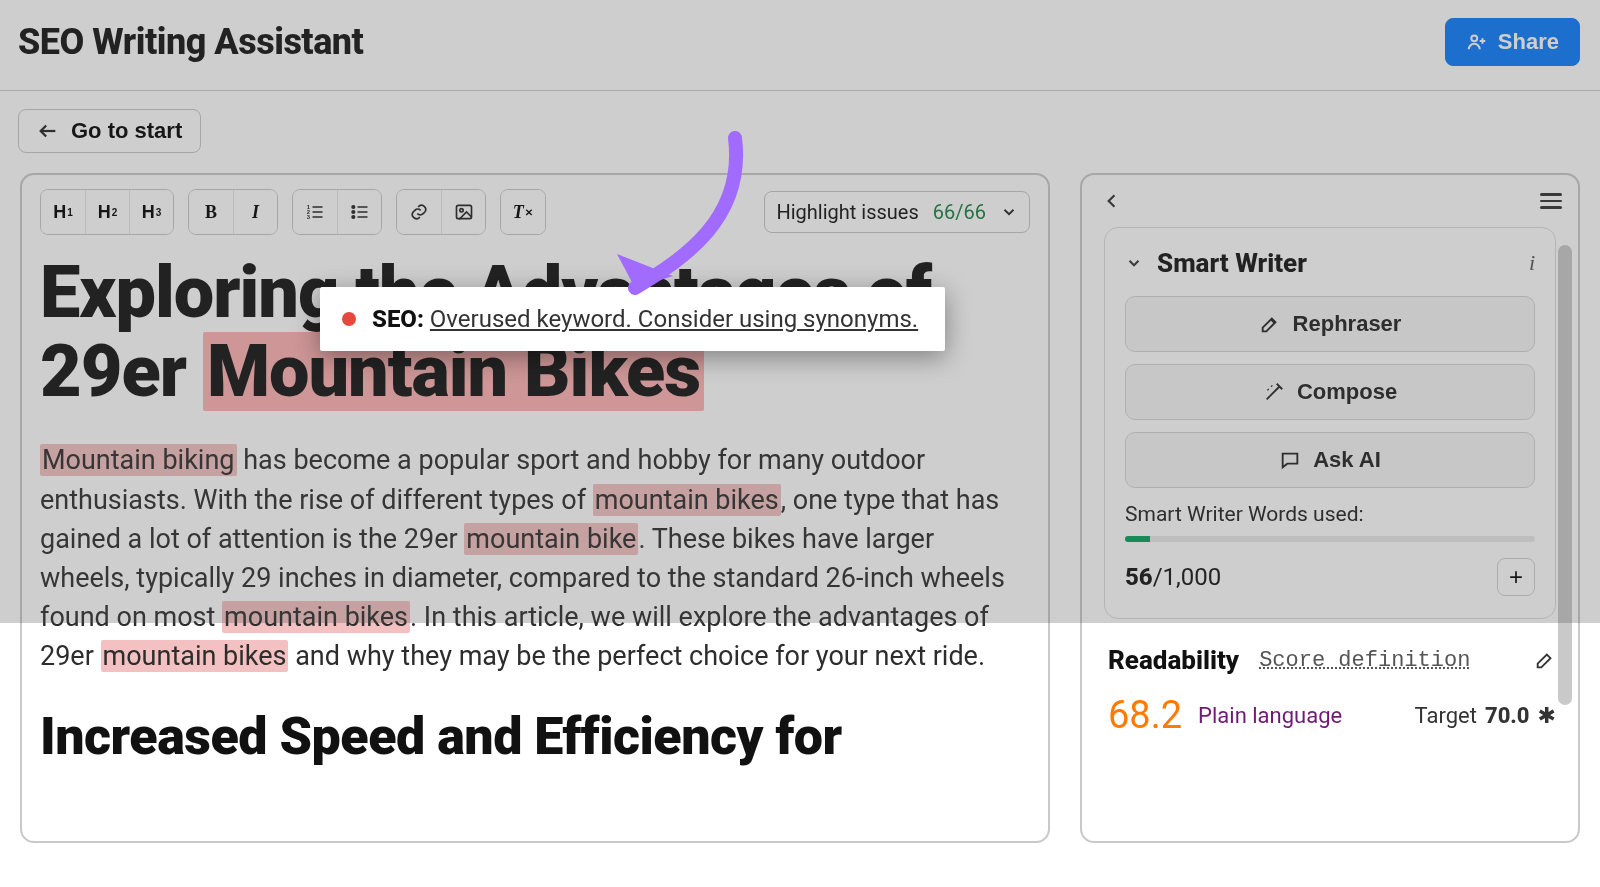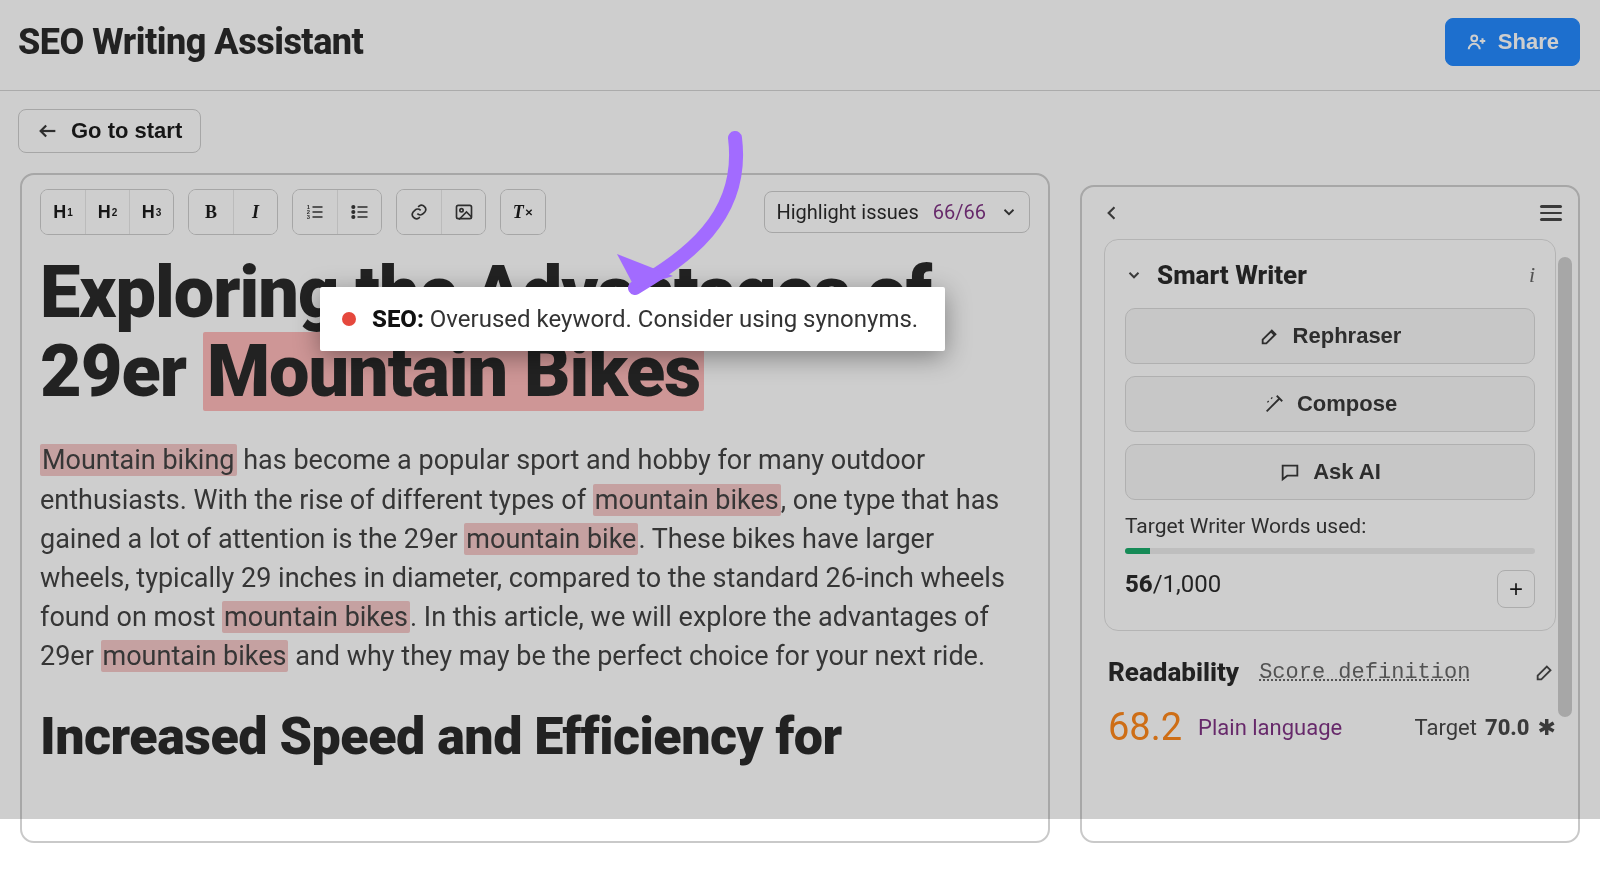--- a/index.html
+++ b/index.html
@@ -1,49 +1,49 @@
 <!DOCTYPE html>
 <html><head>
 <meta charset="utf-8">
 <style>
   * { box-sizing: border-box; margin: 0; padding: 0; }
   html, body { width: 1600px; height: 887px; font-family: -apple-system, BlinkMacSystemFont, "Segoe UI", Roboto, Arial, sans-serif; background: #fff; color: #111; overflow: hidden; }
   .dim-layer { position:absolute; inset:0; background: rgba(80,80,80,0.28); pointer-events:none; z-index:50; }
-  .page { position:relative; width:1600px; height:819px; }
+  .page { position:relative; width:1600px; height:623px; }
 
   
   .top-header { display:flex; align-items:center; justify-content:space-between; padding:18px 20px 12px 18px; }
   .app-title { font-size:36px; font-weight:800; letter-spacing:-0.5px; }
   .top-actions { display:flex; gap:14px;margin-left:8px; }
   .btn { display:inline-flex; align-items:center; gap:10px; border-radius:8px; font-size:22px; font-weight:600; padding:10px 20px; cursor:pointer; border:1px solid #cfcfcf; background:#fff; }
   .btn svg { width:22px; height:22px; }
   .btn-primary { background:#0a7cff; border-color:#0a7cff; color:#fff; }
   .btn-secondary { background:#fff; }
 
   .divider { height:1px; background:#cfcfcf; margin:12px 0 0 0; }
 
   
   .sub-bar { padding:18px 20px 10px 18px; }
   .goto { display:inline-flex; align-items:center; gap:12px; border:1px solid #c8c8c8; border-radius:8px; padding:8px 18px; font-size:22px; font-weight:600; background:#fff; cursor:pointer; }
   .goto svg{width:22px;height:22px;}
 
   
   .columns { display:flex; gap:30px; padding:10px 20px 0 20px; height:680px; }
   .editor-pane { flex:1; border:2px solid #c9c9c9; border-radius:14px; background:#fff; padding:14px 18px; overflow:hidden; position:relative; }
-  .side-pane  { width:500px; border:2px solid #c9c9c9; border-radius:14px; background:#fff; padding:12px 6px 12px 18px; position:relative; overflow:hidden;margin-top:12px; }
+  .side-pane  { width:500px; border:2px solid #c9c9c9; border-radius:14px; background:#fff; padding:12px 6px 12px 18px; position:relative; overflow:hidden; }
 
   
   .toolbar { display:flex; align-items:center; gap:14px; margin-bottom:18px; }
   .tool-group { display:inline-flex; border:1px solid #c8c8c8; border-radius:8px; overflow:hidden; }
   .tool-btn { width:44px; height:44px; display:inline-flex; align-items:center; justify-content:center; border:none; background:#fff; cursor:pointer; font-size:18px; font-weight:700; }
   .tool-btn + .tool-btn { border-left:1px solid #e5e5e5; }
   .tool-btn .sub { font-size:10px; margin-left:1px; }
   .tool-btn svg { width:20px; height:20px; }
   .highlight-dd { margin-left:auto; display:inline-flex; align-items:center; gap:14px; border:1px solid #c8c8c8; border-radius:8px; padding:8px 11px; font-size:20px; cursor:pointer; }
-  .count { color:#701a75; }
+  .count { color:#15803d; }
   .chev { width:18px; height:18px; }
 
   
   .h1 { font-size:72px; font-weight:900; line-height:1.1; letter-spacing:-1px; margin:10px 0 30px 0; }
   .hl-strong { background:#ffb2b2; padding:0 4px; border-radius:2px; display:inline-block; }
   .hl-weak { background:#f3c1c1; padding:0 2px; border-radius:2px; }
   .para { font-size:27px; line-height:1.45; color:#2d2d2d; margin-bottom:30px; }
   .h2 { font-size:52px; font-weight:900; letter-spacing:-0.5px; }
 
   
@@ -54,41 +54,41 @@
 
   .card { border:1px solid #dcdcdc; border-radius:14px; padding:20px 20px 22px 20px; margin:8px 16px 26px 4px; background:#fff; }
   .card-head { display:flex; align-items:center; gap:14px; margin-bottom:18px; }
   .card-head .title { font-size:26px; font-weight:800; }
   .info-i { margin-left:auto; font-family:Georgia,serif; font-style:italic; font-size:22px; color:#555; }
   .panel-btn { display:flex; align-items:center; justify-content:center; gap:12px; width:100%; border:1px solid #d6d6d6; background:#f6f6f6; border-radius:10px; padding:14px 0; font-size:22px; font-weight:600; color:#222; cursor:pointer; margin-bottom:12px; }
   .panel-btn svg { width:22px; height:22px; }
   .usage-label { font-size:21px; color:#222; margin:14px 0 10px 0; }
   .usage-bar { height:6px; width:100%; background:#e9e9e9; border-radius:4px; overflow:hidden; margin-bottom:16px;}
   .usage-fill{ height:100%; width:6%; background:#00a35a; }
-  .usage-row { display:flex; align-items:flex-start; }
+  .usage-row { display:flex; align-items:center; }
   .usage-num { font-size:24px; }
   .usage-num .bold{ font-weight:800; }
   .plus-btn { margin-left:auto; width:38px; height:38px; border:1px solid #d0d0d0; border-radius:8px; background:#fff; font-size:24px; cursor:pointer; display:flex; align-items:center; justify-content:center;}
 
   .read-row { display:flex; align-items:center; gap:20px; padding:0 16px 0 8px; }
   .read-title { font-size:26px; font-weight:800; }
   .score-def { font-size:22px; color:#555; text-decoration:underline dotted; cursor:pointer;font-family:Liberation Mono, monospace; }
   .edit-icn { margin-left:auto; width:22px; height:22px; cursor:pointer; }
   .score-row { display:flex; align-items:center; gap:16px; padding:18px 16px 0 8px; }
   .score-val { font-size:38px; font-weight:400; color:#ff7a00; }
   .plain-lang { font-size:22px; color:#701a75; }
   .target { font-size:22px; color:#333; margin-left:auto; display:flex; gap:8px;}
   .target .bold{ font-weight:800; }
   .snow { font-size:22px; }
 
   
   .tooltip { position:absolute; z-index:100; left:320px; top:287px; width:625px; background:#fff; border-radius:2px; box-shadow:0 6px 26px rgba(0,0,0,0.38); padding:18px 22px; font-size:24px; display:flex; align-items:center; gap:16px; }
   .dot-red { width:14px; height:14px; border-radius:50%; background:#e5483d; flex:0 0 auto; }
   .tt-label { font-weight:800; }
-  .tt-msg { color:#333; }
+  .tt-msg { color:#333;text-decoration:underline; }
 
   
   .arrow { position:absolute; z-index:100; left:595px; top:128px; width:180px; height:190px; }
   .scroll-thumb{ position:absolute; right:6px; top:70px; width:14px; height:460px; background:#c9c9c9; border-radius:8px; }
 </style>
 </head>
 <body>
 
 <div class="page">
 
@@ -222,21 +222,21 @@
               <path d="M5 9l1 1M9 5l1 1"></path>
             </svg>
           <span>Compose</span>
         </button>
         <button class="panel-btn">
           <svg viewBox="0 0 24 24" fill="none" stroke="#222" stroke-width="2">
               <path d="M4 5h16v11H9l-5 4V5z"></path>
             </svg>
           <span>Ask AI</span>
         </button>
-        <div class="usage-label">Target Writer Words used:</div>
+        <div class="usage-label">Smart Writer Words used:</div>
         <div class="usage-bar">
             <div class="usage-fill"></div>
           </div>
         <div class="usage-row">
           <div class="usage-num">
             <span class="bold">56</span><span>/</span><span>1,000</span>
           </div>
           <button class="plus-btn">+</button>
         </div>
       </div>

